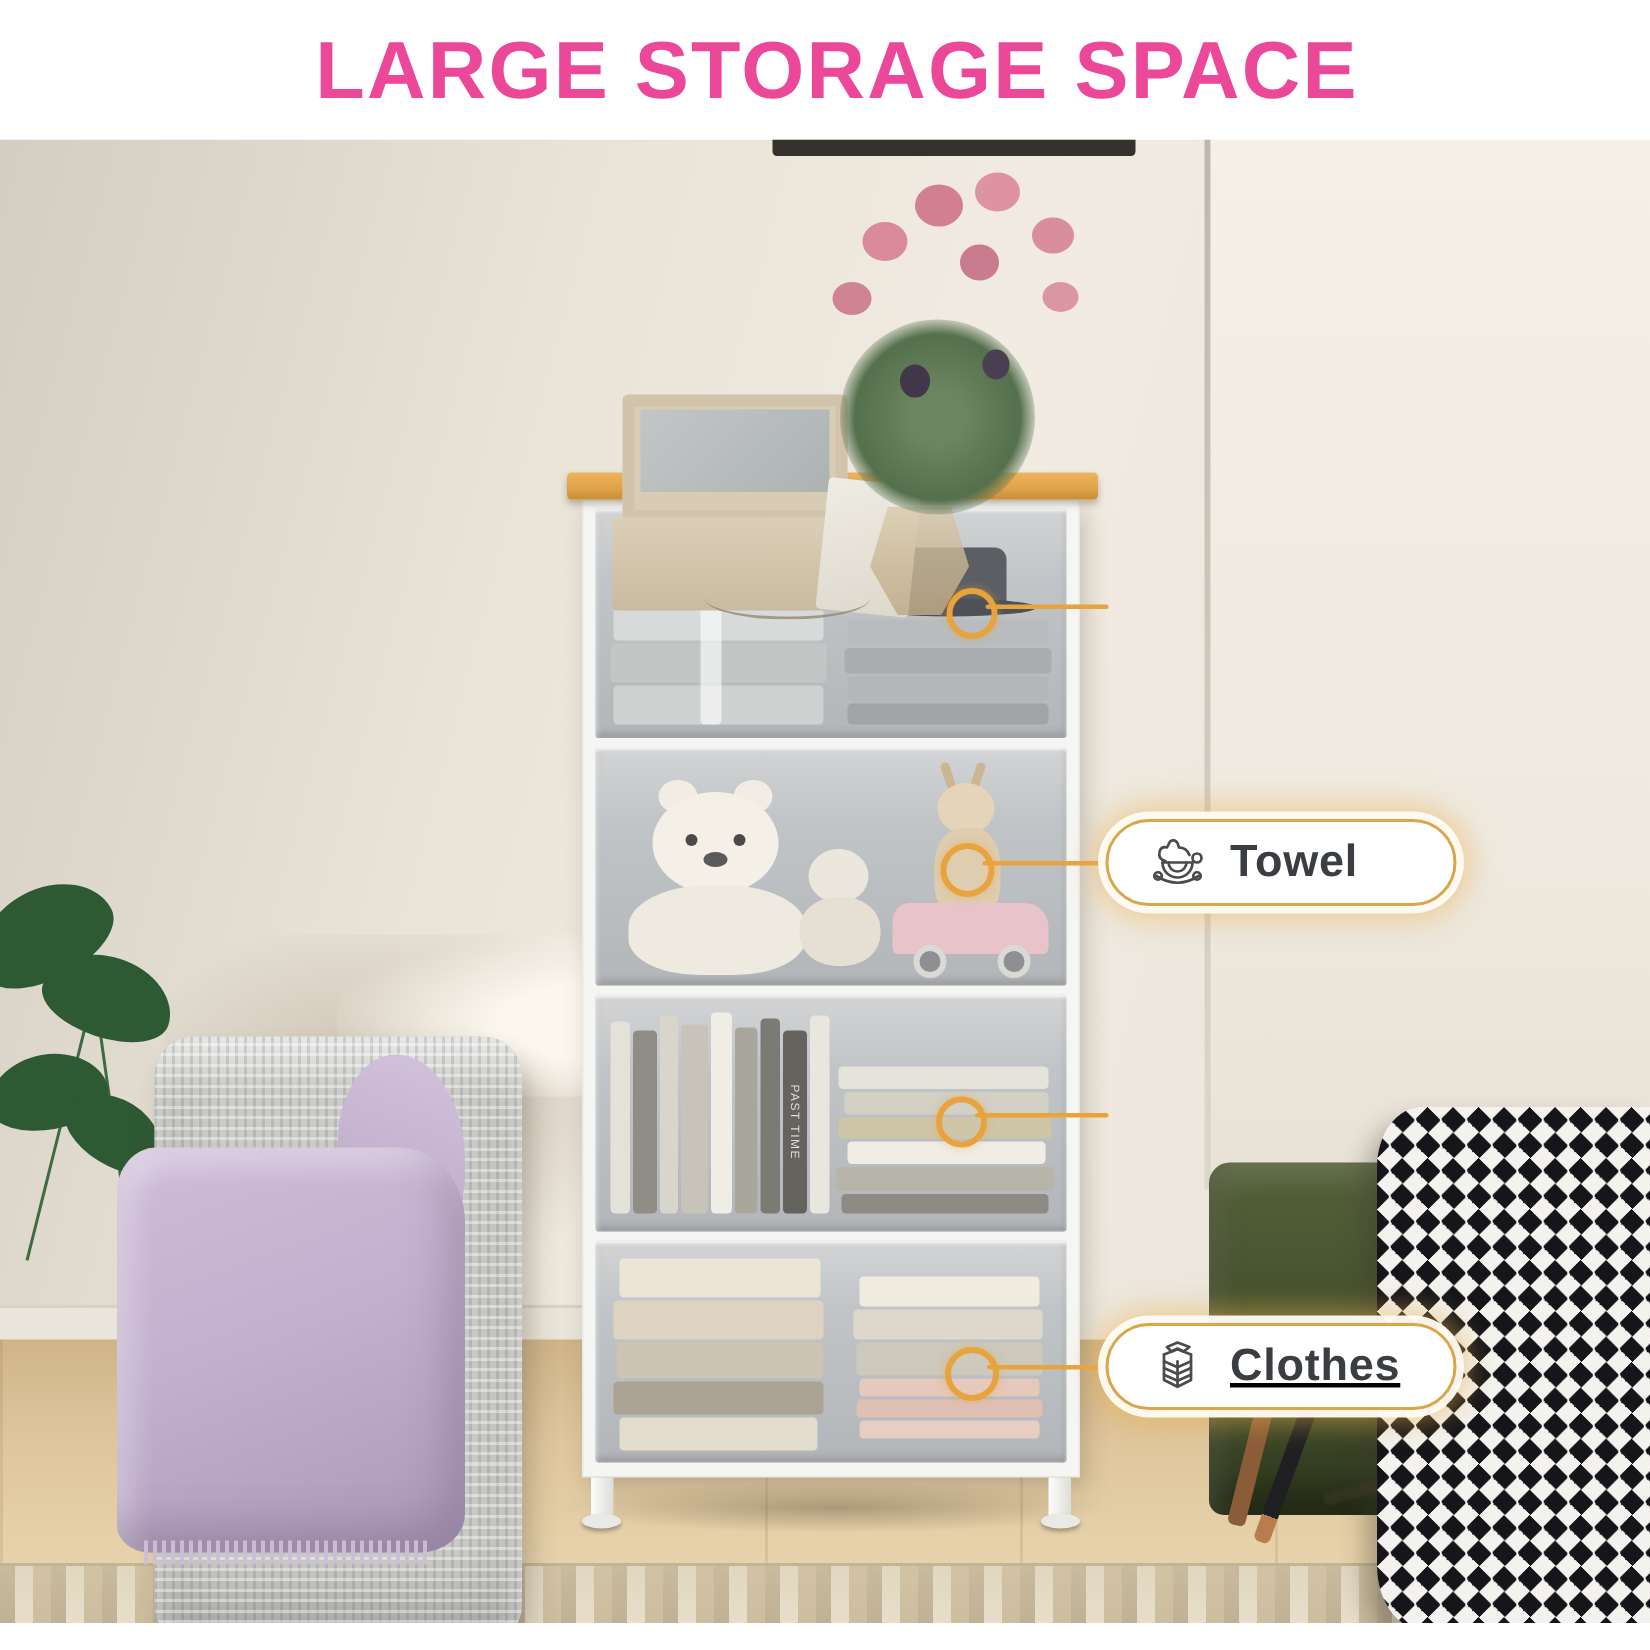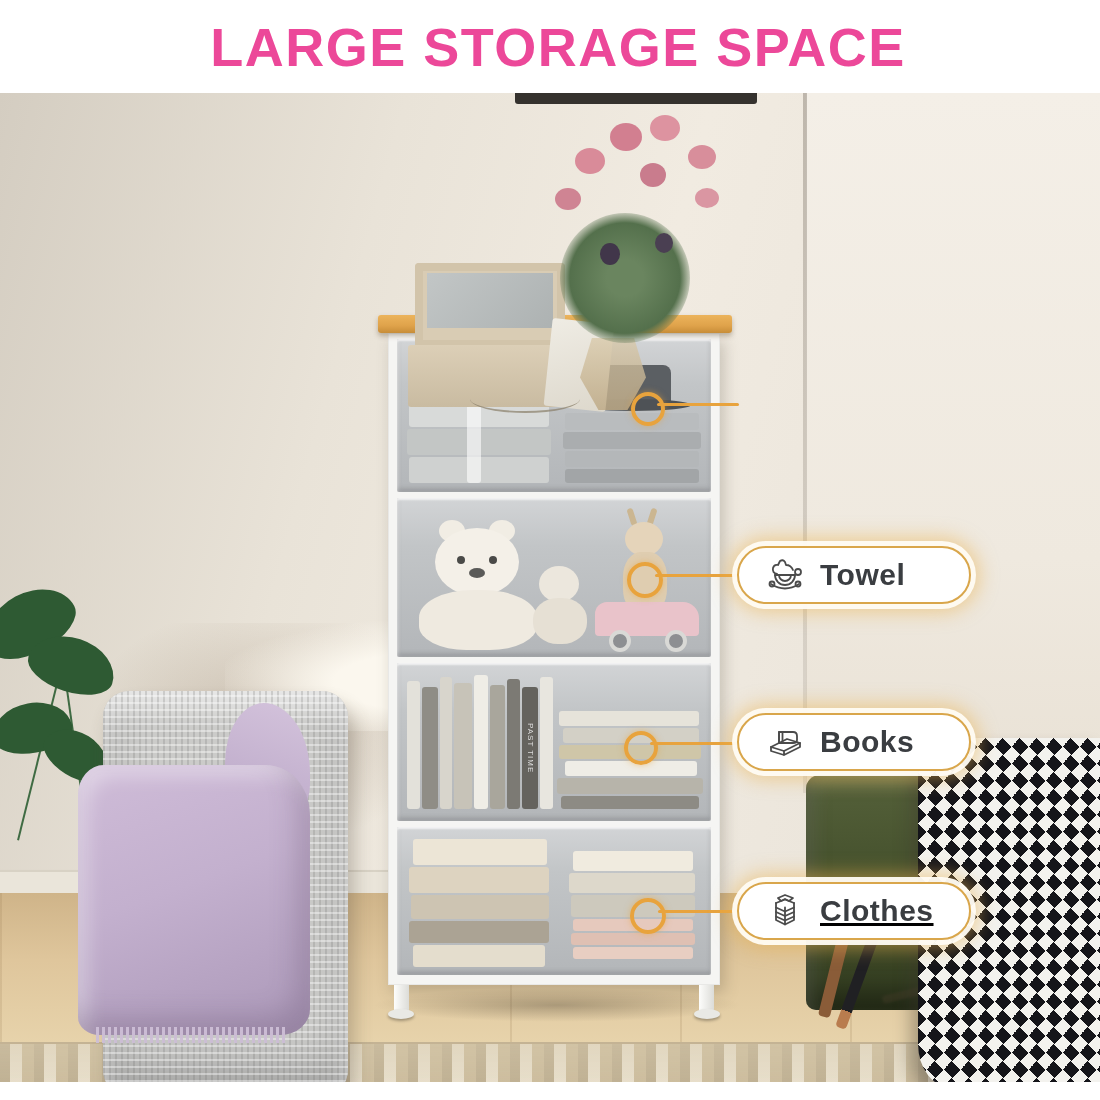--- a/index.html
+++ b/index.html
@@ -279,31 +279,20 @@
         <path d="M16 22 a6 6 0 0 0 12 0"></path>
         <circle cx="35" cy="19" r="3"></circle>
         <path d="M8 31 q14 9 28 0"></path>
         <circle cx="9" cy="31" r="2.5"></circle>
         <circle cx="35" cy="31" r="2.5"></circle>
       </svg>
     </span>
     <span class="pill-label">Towel</span>
   </div>
 
-  <div class="pill" style="top:713px;">
-    <span class="icon">
-      <svg width="44" height="44" viewBox="0 0 44 44" fill="none" stroke="#4b4b4b" stroke-width="1.8" stroke-linejoin="round" stroke-linecap="round">
-        <path d="M8 27 L24 19 L37 23 L21 31 Z"></path>
-        <path d="M8 27 v4 L21 35 v-4 M37 23 v4 L21 35"></path>
-        <path d="M16 12 h14 q4 0 4 4 v4 q0 3 -4 3 h-14 Z"></path>
-        <path d="M16 12 v11 M19.5 12 v11"></path>
-      </svg>
-    </span>
-    <span class="pill-label">Books</span>
-  </div>
 
   <div class="pill" style="top:882px;text-decoration:underline;">
     <span class="icon">
       <svg width="44" height="44" viewBox="0 0 44 44" fill="none" stroke="#4b4b4b" stroke-width="1.8" stroke-linejoin="round" stroke-linecap="round">
         <path d="M15 9 l7 -3 l8 3 l-4 3 l-4 -2 l-4 2 Z"></path>
         <path d="M13 14 l9 -3.5 l9 3.5"></path>
         <path d="M13 14 v17 l9 4.5 v-17 M31 14 v17 l-9 4.5"></path>
         <path d="M13 18.5 l9 4 l9 -4"></path>
         <path d="M13 23 l9 4 l9 -4"></path>
         <path d="M13 27.5 l9 4 l9 -4"></path>

